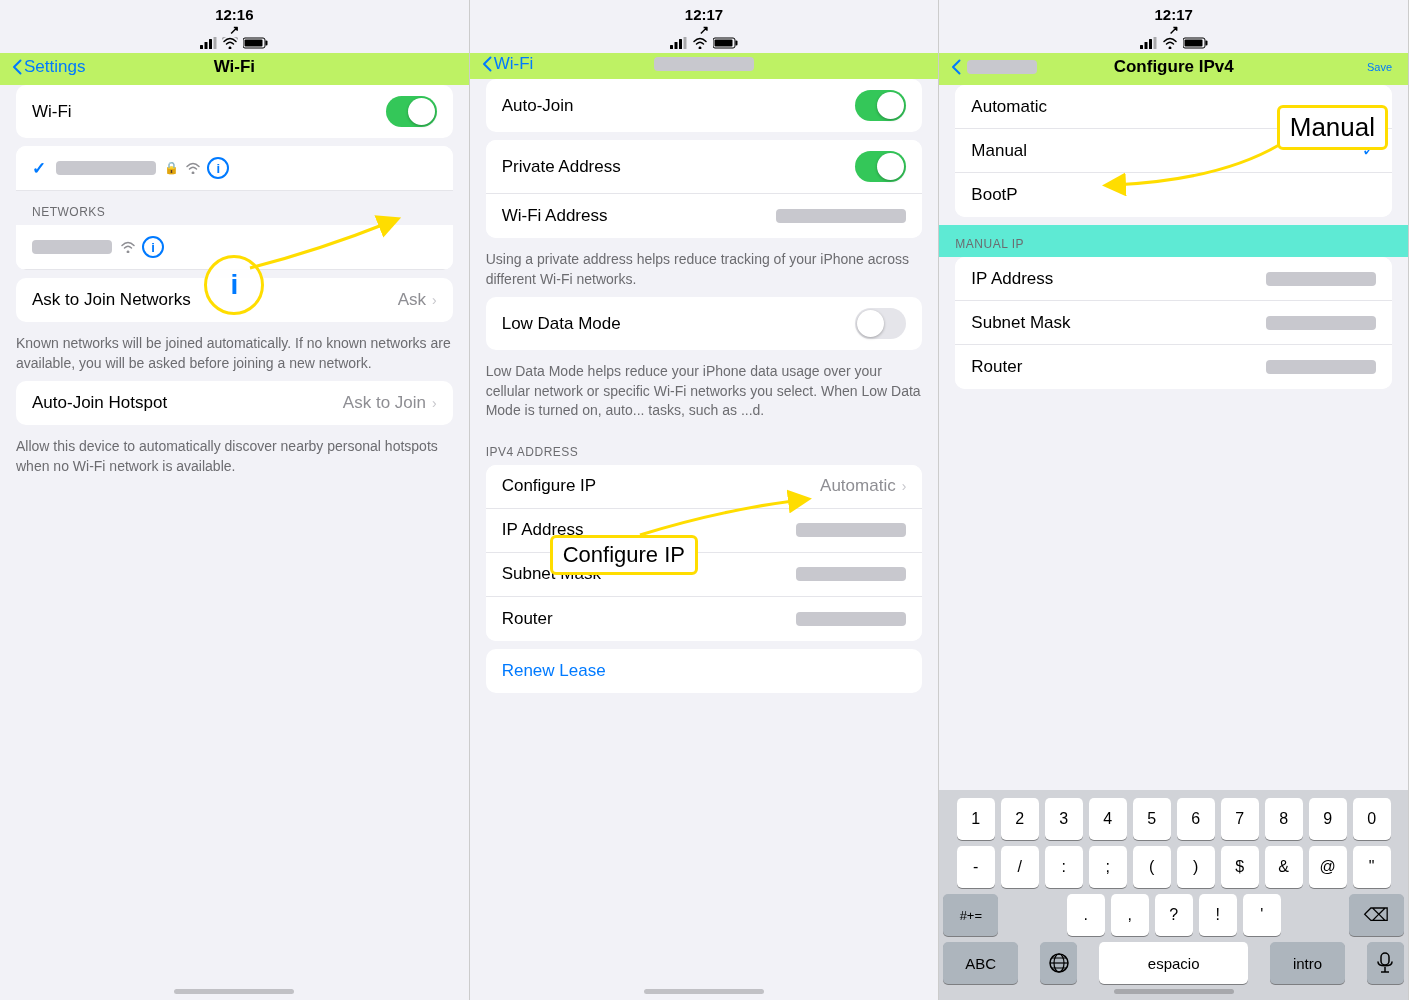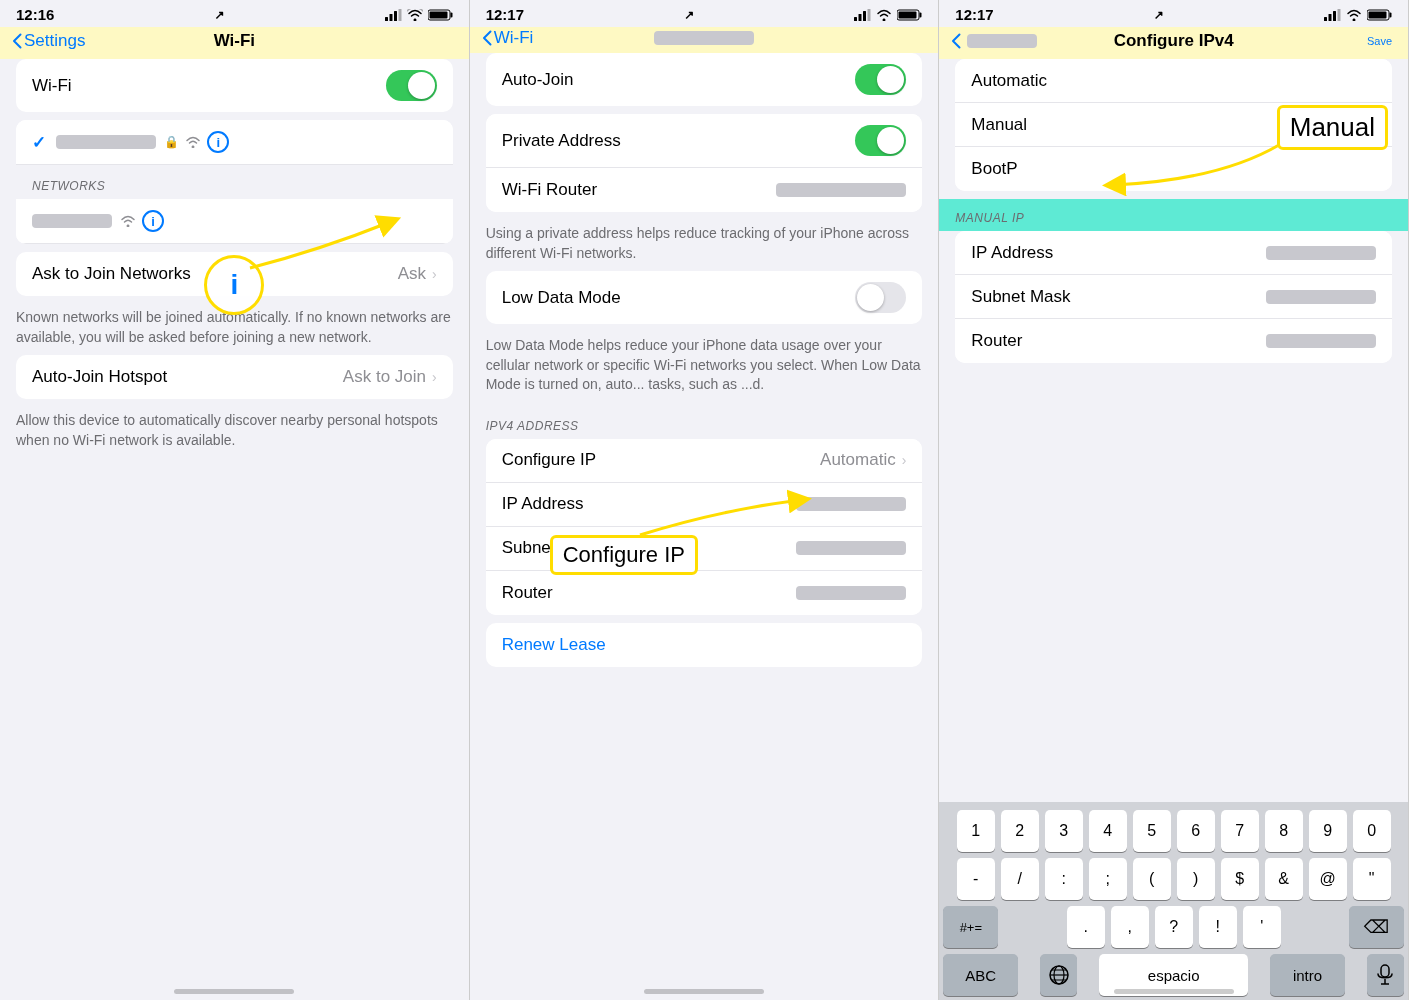--- a/index.html
+++ b/index.html
@@ -24,31 +24,32 @@
 
     
     .status-bar {
       display: flex;
       align-items: center;
       justify-content: space-between;
       padding: 6px 16px 4px;
       background: #f2f2f7;
       font-size: 15px;
       font-weight: 600;
+      flex-direction: column;
     }
     .status-time { font-weight: 700; font-size: 15px; }
     .status-icons { display: flex; align-items: center; gap: 5px; font-size: 13px; }
 
     
     .nav-bar {
       display: flex;
       align-items: center;
       justify-content: center;
       padding: 4px 16px 8px;
-      background: #fef9c3;
+      background: #bef264;
       position: relative;
     }
     .nav-back {
       position: absolute;
       left: 12px;
       color: #007aff;
       font-size: 17px;
       display: flex;
       align-items: center;
       gap: 2px;
@@ -57,21 +58,20 @@
     .nav-title { font-size: 17px; font-weight: 600; color: #000; }
 
     
     .section-header {
       font-size: 12px;
       font-weight: 400;
       color: #6c6c70;
       text-transform: uppercase;
       padding: 8px 16px 4px;
       letter-spacing: 0.5px;
-      font-style: italic;
     }
 
     .settings-group {
       background: #fff;
       border-radius: 10px;
       margin: 0 16px 8px;
       overflow: hidden;
     }
 
     .settings-row {
@@ -235,21 +235,21 @@
     .kb-key.dark {
       background: #adb5bd;
       color: #000;
       font-size: 14px;
     }
     .kb-key.wide { flex: 2; max-width: none; font-size: 15px; }
     .kb-key.extra-wide { flex: 4; max-width: none; font-size: 16px; }
     .kb-bottom {
       display: flex;
       gap: 22px;
-      margin-bottom: 0;
+      margin-bottom: 12px;
     }
 
     .checkmark-blue { color: #007aff; font-size: 17px; font-weight: 400; }
 
     
     .arrow-svg {
       position: absolute;
       z-index: 25;
       pointer-events: none;
     }
@@ -419,21 +419,21 @@
   </div>
 
   <div class="settings-group">
     <div class="settings-row">
       <span class="row-label">Private Address</span>
       <div class="toggle on">
           <div class="toggle-thumb"></div>
         </div>
     </div>
     <div class="settings-row">
-      <span class="row-label">Wi-Fi Router</span>
+      <span class="row-label">Wi-Fi Address</span>
       <div class="blurred-rect" style="width:130px;"></div>
     </div>
   </div>
   <div class="description-text">Using a private address helps reduce tracking of your iPhone across different Wi-Fi networks.</div>
 
   <div class="settings-group">
     <div class="settings-row">
       <span class="row-label">Low Data Mode</span>
       <div class="toggle off">
           <div class="toggle-thumb"></div>

